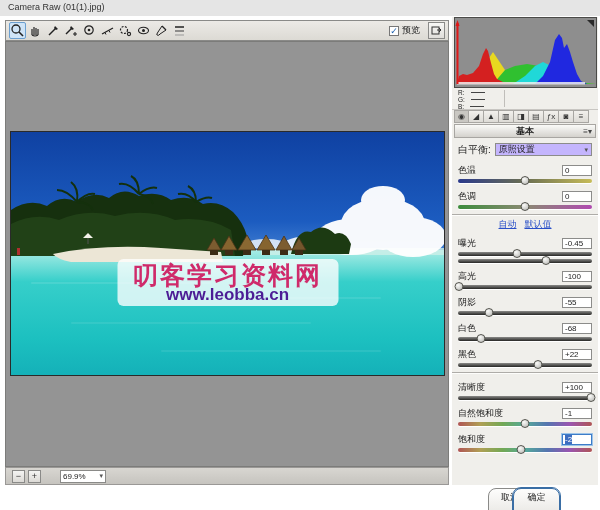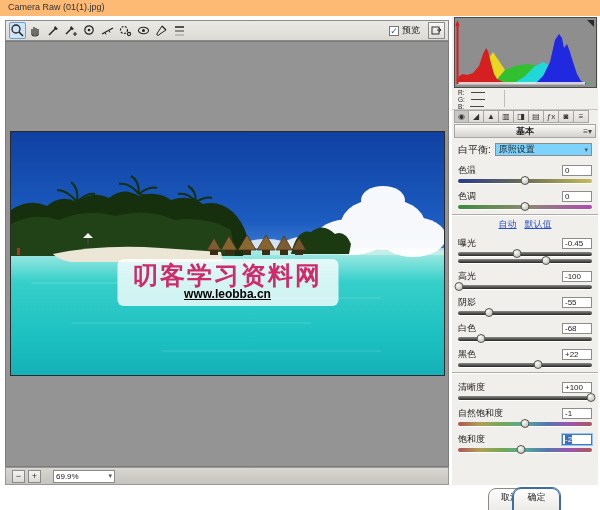--- a/index.html
+++ b/index.html
@@ -1,20 +1,20 @@
 <!DOCTYPE html>
 <html><head>
 <meta charset="utf-8">
 <style>
   * { margin:0; padding:0; box-sizing:border-box; }
   html,body { width:600px; height:510px; }
   body { font-family:"Liberation Sans","DejaVu Sans",sans-serif; background:#fff; position:relative; overflow:hidden; }
 
   
-  .titlebar { position:absolute; left:0; top:0; width:600px; height:16px; background:#fdba74; }
+  .titlebar { position:absolute; left:0; top:0; width:600px; height:16px; background:#e5e5e5; }
   .titlebar span { position:absolute; left:8px; top:2px; font-size:9px; color:#333; }
 
   
   .toolbar { position:absolute; left:5px; top:20px; width:444px; height:21px;
              background:linear-gradient(#eceae6,#dcdad4); border:1px solid #8a8a88;
              display:flex; align-items:center; padding:0 3px; }
   .tool { width:17px; height:17px; margin-right:1px; display:flex; align-items:center; justify-content:center;
           border:1px solid transparent; border-radius:2px; }
   .tool.selected { background:#cfe4f7; border:1px solid #6b9fd0; }
   .tool svg { display:block; }
@@ -26,30 +26,30 @@
   .fsbtn { width:17px; height:17px; border:1px solid #8a8a88; background:linear-gradient(#f8f8f6,#e0deda);
            display:flex; align-items:center; justify-content:center; }
 
   
   .canvas { position:absolute; left:5px; top:41px; width:444px; height:426px; background:#949494; border:1px solid #7c7c7a; }
   .photo { position:absolute; left:4px; top:89px; width:435px; height:245px; border:1px solid #2a2a2a; overflow:hidden; }
   .photo svg { display:block; }
   .watermark { position:absolute; left:50%; top:127px; transform:translateX(-50%);
                background:rgba(255,255,255,.78); border-radius:6px; padding:3px 16px 5px; text-align:center; }
   .wm-title { font-size:25px; font-weight:bold; letter-spacing:2px; color:#cf2a6a; line-height:26px; white-space:nowrap; }
-  .wm-url { font-size:12px; font-weight:bold; color:#000000; line-height:13px;text-decoration:underline; }
+  .wm-url { font-size:17px; font-weight:bold; color:#4c1d95; line-height:13px; }
 
   
   .statusbar { position:absolute; left:5px; top:467px; width:444px; height:18px;
                background:linear-gradient(#d8d6d1,#c6c4bf); border:1px solid #9a9896;
                display:flex; align-items:center; padding-left:6px; }
   .zbtn { width:13px; height:13px; border:1px solid #8a8a88; background:linear-gradient(#f4f4f2,#dcdad6);
           font-size:9px; line-height:11px; text-align:center; color:#333; margin-right:3px; }
-  .zoombox { width:62px; height:13px; background:#fff; border:1px solid #8a8a88; font-size:8px;
-             display:flex; align-items:center; padding:0 2px; margin-left:9px; color:#222; }
+  .zoombox { width:46px; height:13px; background:#fff; border:1px solid #8a8a88; font-size:8px;
+             display:flex; align-items:center; padding:0 2px; margin-left:16px; color:#222; }
   .zoombox .arrow { margin-left:auto; font-size:7px; color:#555; }
 
   
   .btn { position:absolute; height:32px; font-size:9px; color:#222; text-align:center; line-height:16px;
          background:linear-gradient(#fdfdfc,#e6e4e0); border:1px solid #8a8a88; border-radius:8px; }
   .btn-cancel { left:488px; top:488px; width:44px; }
   .btn-ok { left:513px; top:488px; width:47px; border:1px solid #3a6ea5; outline:1px solid #3a6ea5; }
 
   
   .rpanel { position:absolute; left:452px; top:17px; width:146px; height:468px; background:#f0efeb; }
@@ -65,21 +65,21 @@
          font-size:8px; line-height:12px; text-align:center; color:#333; }
   .tab:first-child { border-left:1px solid #a8a6a2; }
   .tab.selected { background:#c9c7c2; }
   .pheader { height:14px; background:linear-gradient(#fafaf8,#d4d2cd); border:1px solid #a8a6a2;
              margin:0 2px; position:relative; text-align:center; font-size:9px; font-weight:bold; color:#222; line-height:13px; }
   .pheader .flyout { position:absolute; right:3px; top:0; font-size:8px; color:#444; font-weight:normal; }
 
   .controls { padding:4px 6px 0 6px; }
   .wbrow { display:flex; align-items:center; height:15px; margin-bottom:2px; }
   .wblabel { font-size:10px; color:#222; margin-right:4px; }
-  .wbselect { flex:1; height:13px; background:#7dd3fc; border:1px solid #8c8c8a; font-size:9px; color:#222;
+  .wbselect { flex:1; height:13px; background:#c4b5fd; border:1px solid #8c8c8a; font-size:9px; color:#222;
               display:flex; align-items:center; padding:0 3px; }
   .wbselect .arrow { margin-left:auto; font-size:7px; color:#555; }
 
   .srow { display:flex; align-items:center; height:11px; margin-top:8px; }
   .slabel { font-size:9px; color:#222; }
   .sval { margin-left:auto; width:30px; height:11px; background:#fff; border:1px solid #8c8c8a;
           font-size:8px; line-height:9px; padding-left:2px; color:#222; }
   .sval.focus { border:1px solid #3d7cc8; box-shadow:0 0 0 1px #9cc3e8; }
   .sval .sel { background:#3d6dc0; color:#fff; }
   .strack { position:relative; height:4px; margin:3px 0 2px 0; border-radius:2px;

